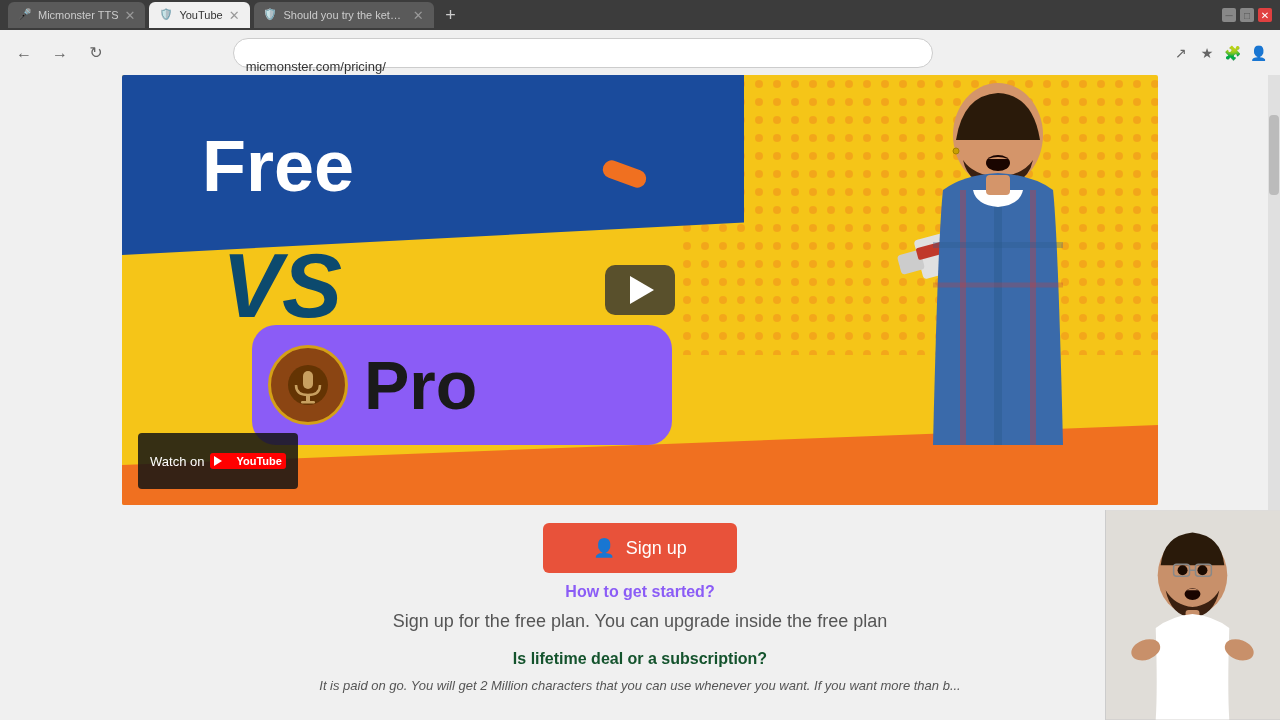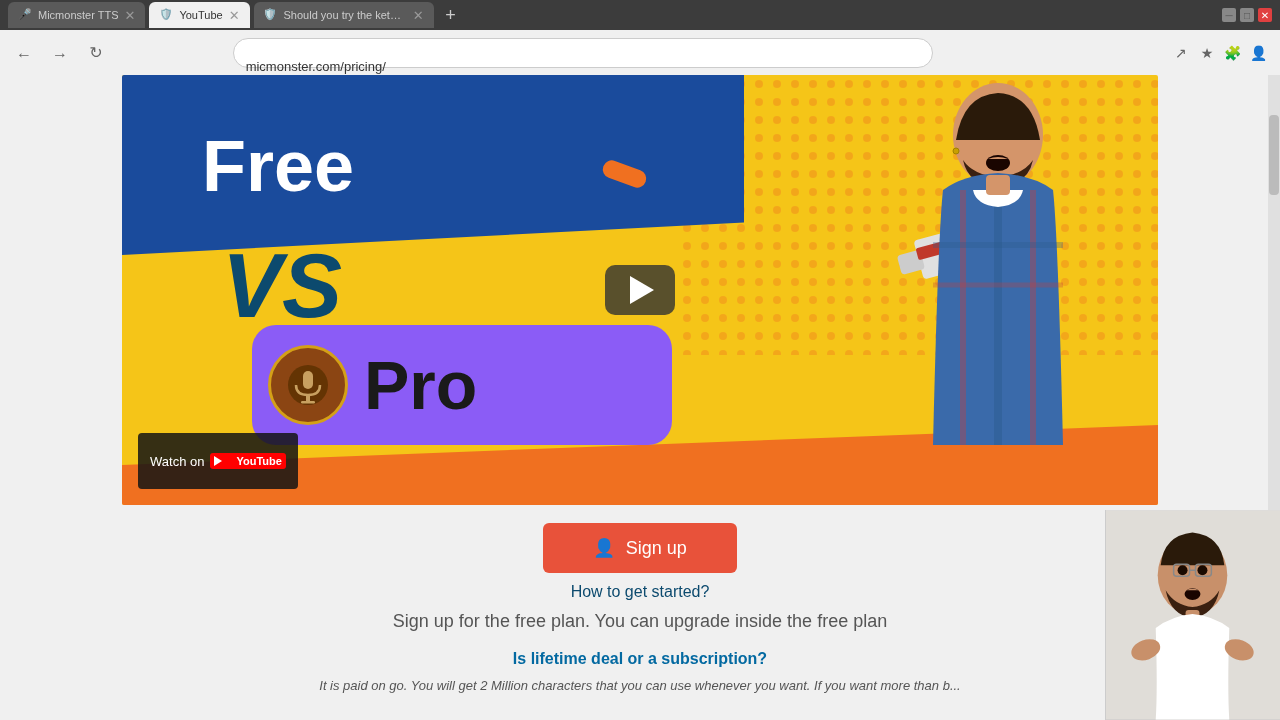--- a/index.html
+++ b/index.html
@@ -378,33 +378,33 @@
       padding: 14px 50px;
       font-size: 18px;
       cursor: pointer;
       display: flex;
       align-items: center;
       gap: 10px;
     }
 
     .how-to-start {
       font-size: 16px;
-      font-weight: normal;
-      color: #0c4a6e;
+      font-weight: bold;
+      color: #8b5cf6;
       text-align: left;
     }
     .how-to-desc {
       font-size: 18px;
       color: #555;
       text-align: center;
     }
     .lifetime-q {
       font-size: 16px;
       font-weight: bold;
-      color: #0369a1;
+      color: #14532d;
       text-align: left;
       margin-top: 8px;
     }
     .lifetime-desc {
       font-size: 13px;
       color: #555;
       text-align: right;
       font-style: italic;
     }
 

